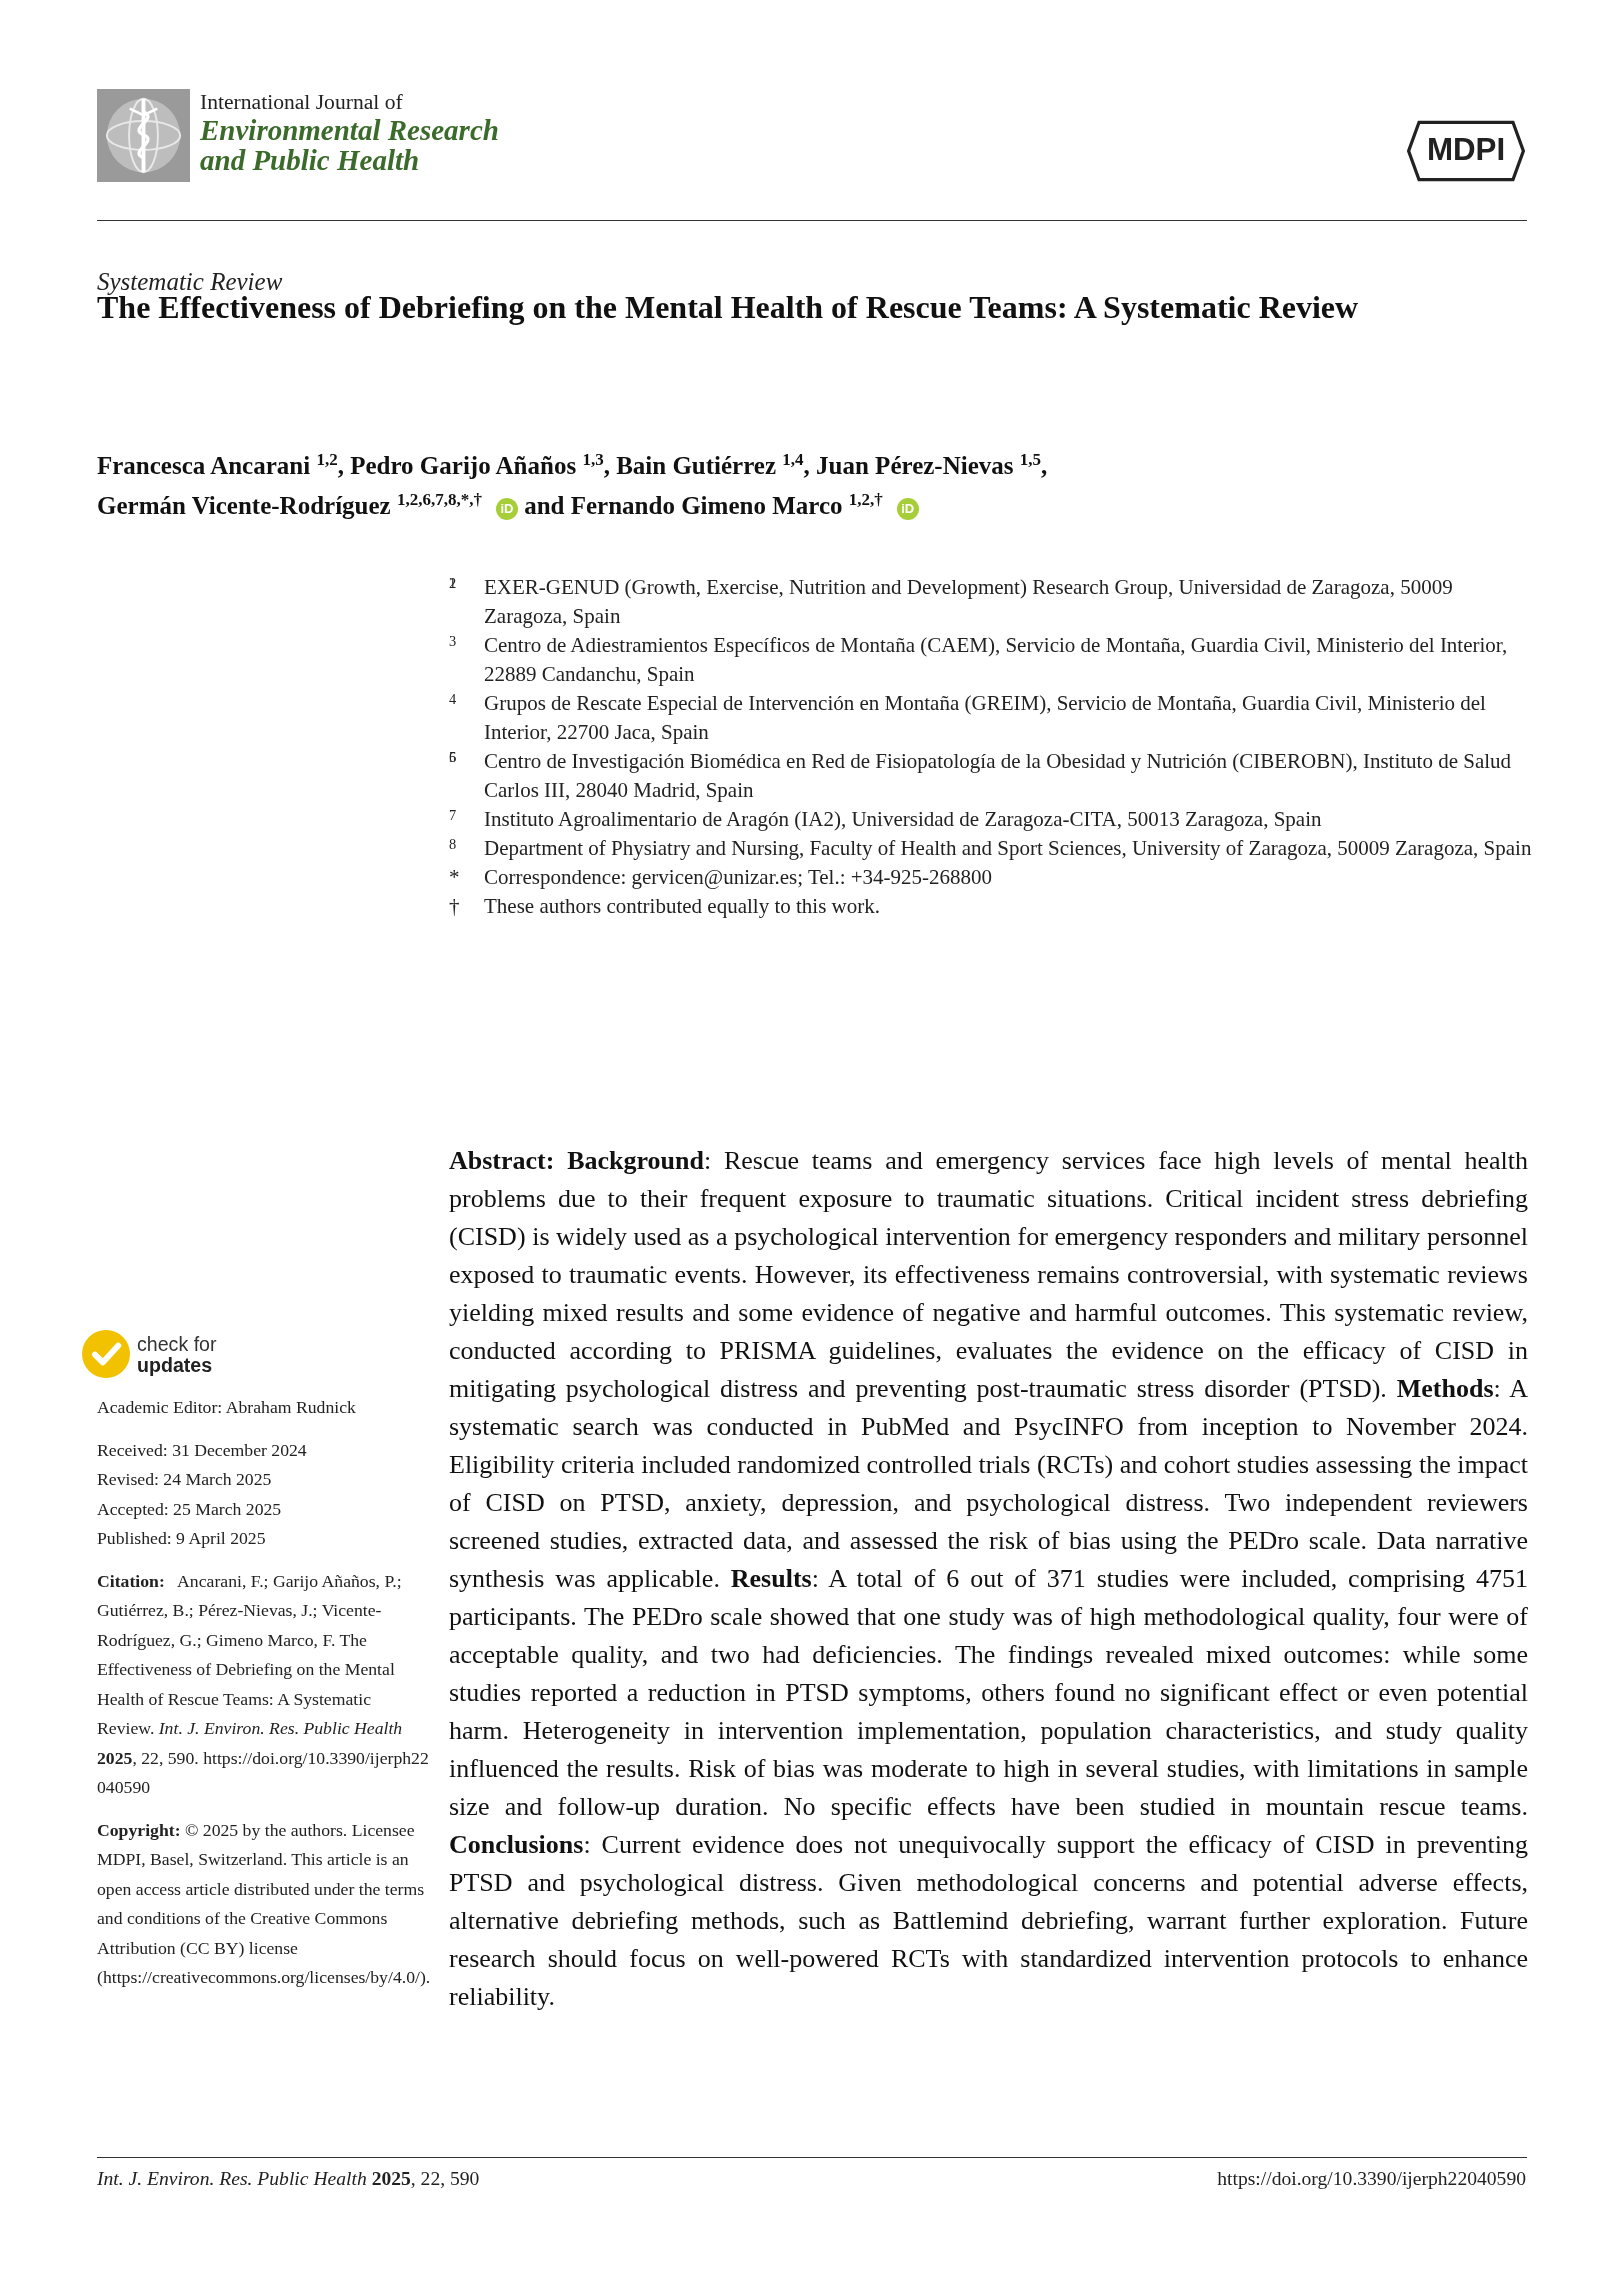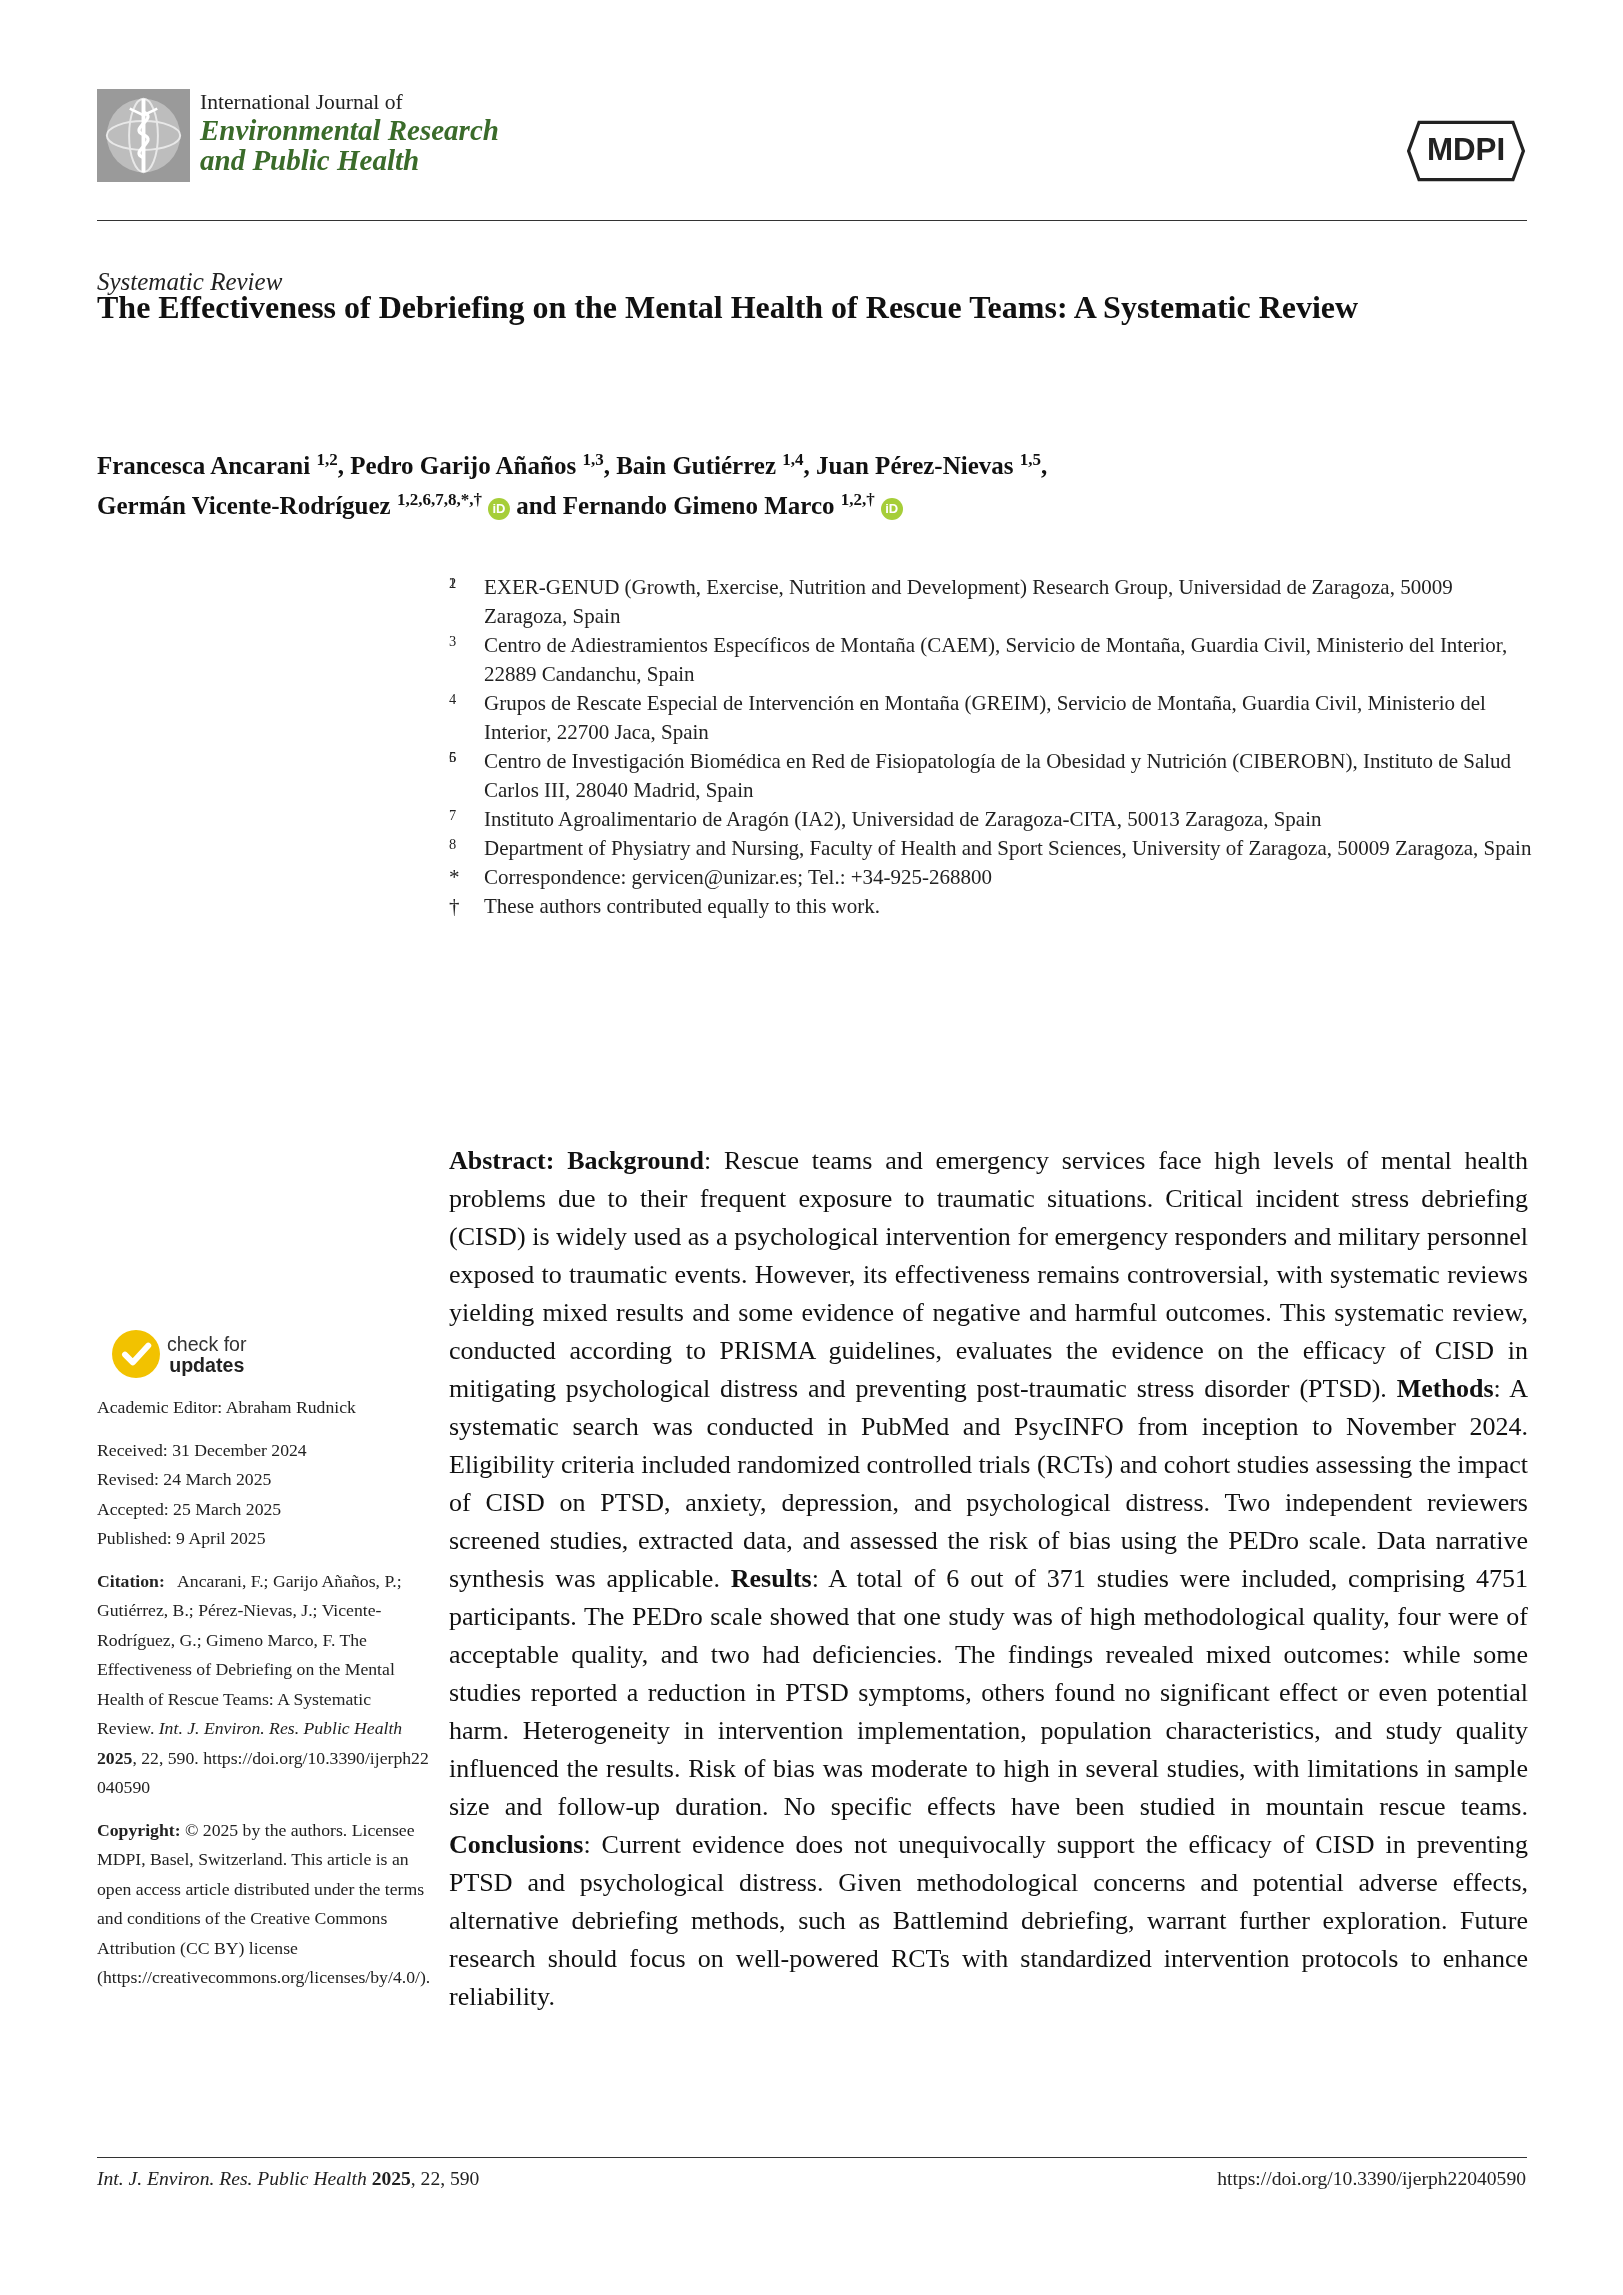--- a/index.html
+++ b/index.html
@@ -16,30 +16,30 @@
   .journal-name .line2 { font-size: 29px; font-style: italic; font-weight: bold; color: #3a6b2a; margin-top: 2.6px; }
   .journal-name .line3 { font-size: 29px; font-style: italic; font-weight: bold; color: #3a6b2a; margin-top: 1.3px; }
   .mdpi-logo { left: 1406px; top: 117px; width: 120px; height: 68px; }
   .header-rule { left: 97px; top: 220px; width: 1430px; height: 1.3px; background: #333; }
 
   
   .article-type { left: 97px; top: 268px; font-size: 25px; font-style: italic; color: #222; }
   .title { left: 97px; top: 288px; width: 1440px; font-size: 32px; font-weight: bold; line-height: 1.2; color: #111; }
   .authors { left: 97px; top: 446px; width: 1440px; font-size: 25px; font-weight: bold; line-height: 1.6; color: #111; }
   .authors sup { font-size: 17px; }
-  .orcid { display: inline-block; width: 22px; height: 22px; border-radius: 50%; background: #a6ce39; color: #fff; font-family: "Liberation Sans", sans-serif; font-size: 13px; font-weight: bold; text-align: center; line-height: 22px; vertical-align: middle; margin-left: 6px; }
+  .orcid { display: inline-block; width: 22px; height: 22px; border-radius: 50%; background: #a6ce39; color: #fff; font-family: "Liberation Sans", sans-serif; font-size: 13px; font-weight: bold; text-align: center; line-height: 22px; vertical-align: middle; margin-left: 14px; }
 
   
   .affiliations { left: 449px; top: 573px; width: 1087px; font-size: 21px; line-height: 29px; color: #222; }
   .aff { position: relative; padding-left: 35px; }
   .aff .num { position: absolute; left: 0; top: -3.9px; font-size: 14.4px; }
   .aff .sym { position: absolute; left: 0; top: 0; font-size: 21px; }
 
   
-  .check-updates { left: 112px; top: 1330px; width: 196px; height: 54px; text-align: center; }
+  .check-updates { left: 82px; top: 1330px; width: 196px; height: 54px; }
   .cu-icon { position: absolute; left: 0; top: 0; width: 48px; height: 48px; border-radius: 50%; background: #f2c200; }
   .cu-text { position: absolute; left: 55px; top: 3.9px; font-family: "Liberation Sans", sans-serif; font-size: 19.6px; line-height: 21px; color: #333; }
   .cu-text b { font-weight: bold; color: #222; }
   .sidebar { left: 97px; top: 1393px; width: 334px; font-size: 17.7px; line-height: 29.5px; color: #222; }
   .sidebar .gap { height: 13px; }
   .sidebar b { font-weight: bold; }
   .sidebar i { font-style: italic; }
 
   
   .abstract { left: 449px; top: 1106px; width: 1079px; font-size: 26px; line-height: 38px; text-align: justify; color: #111; margin-top: 36px; }

